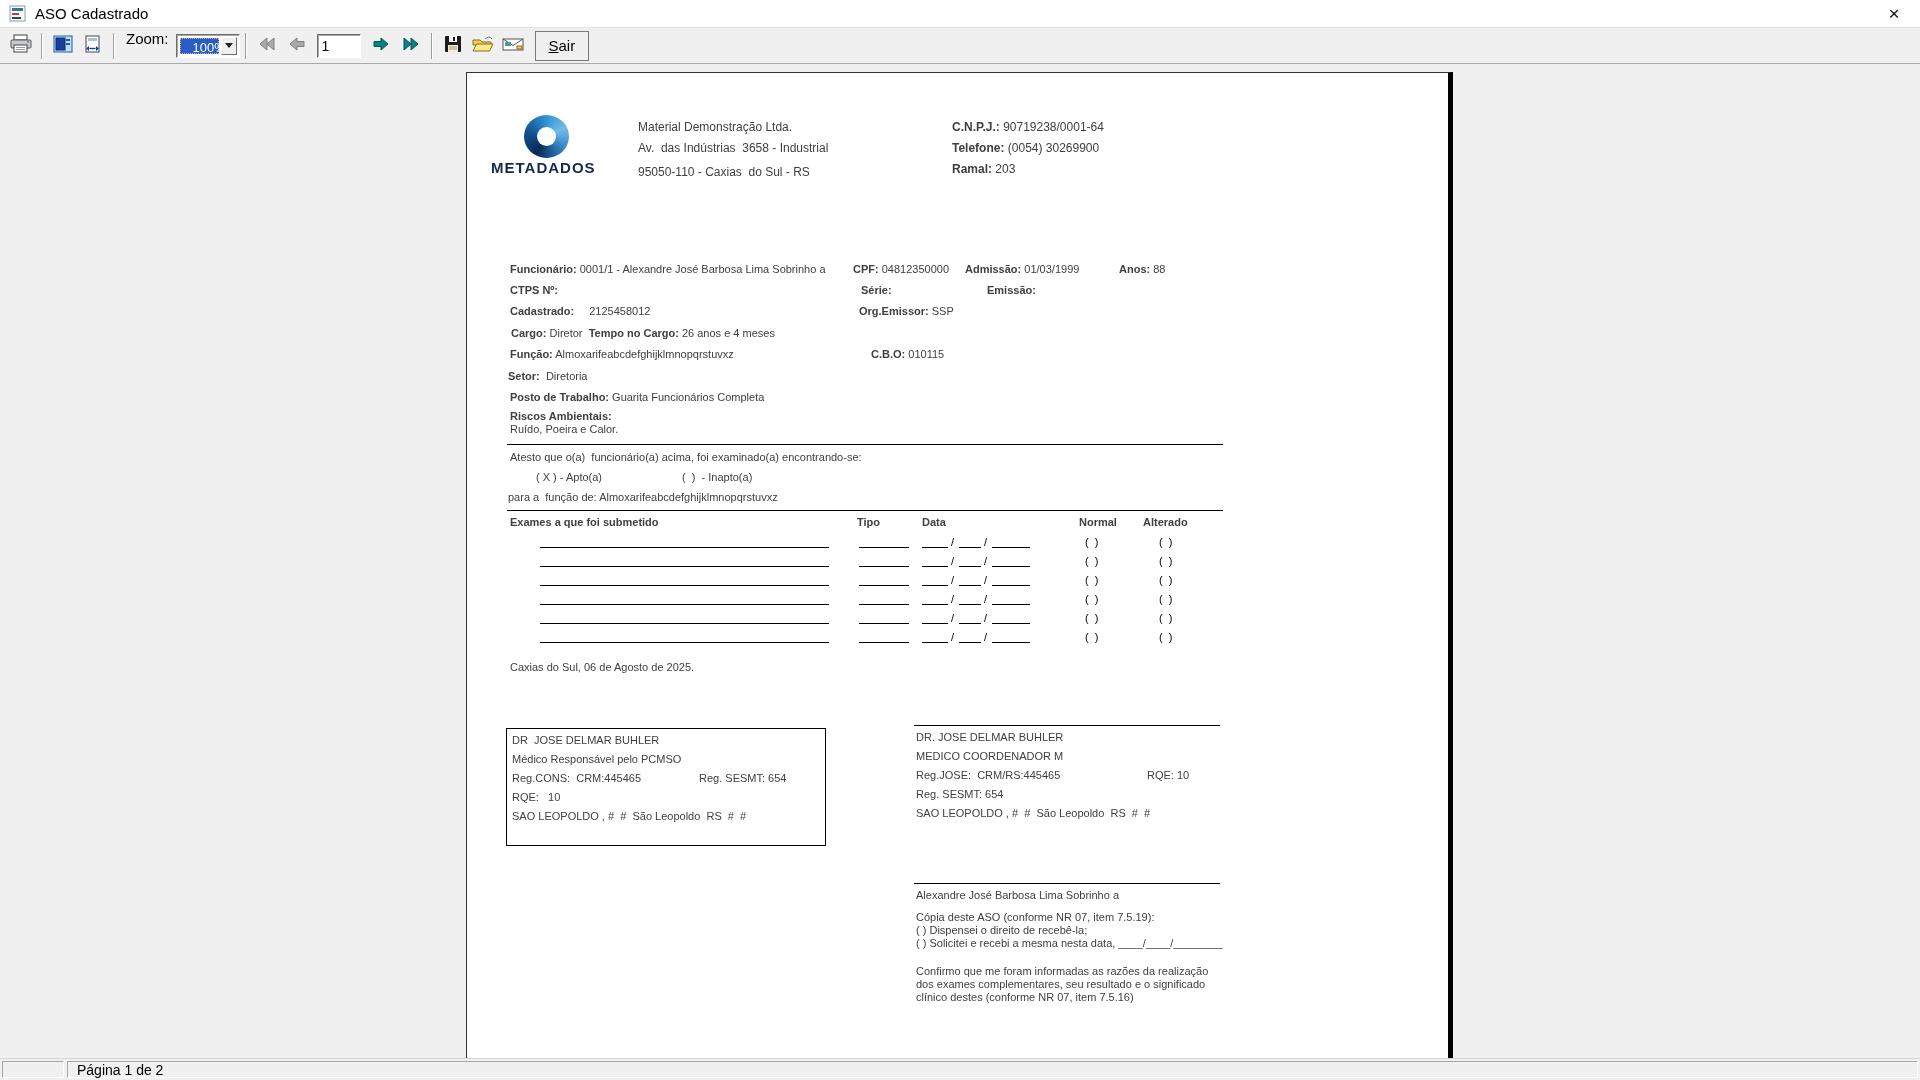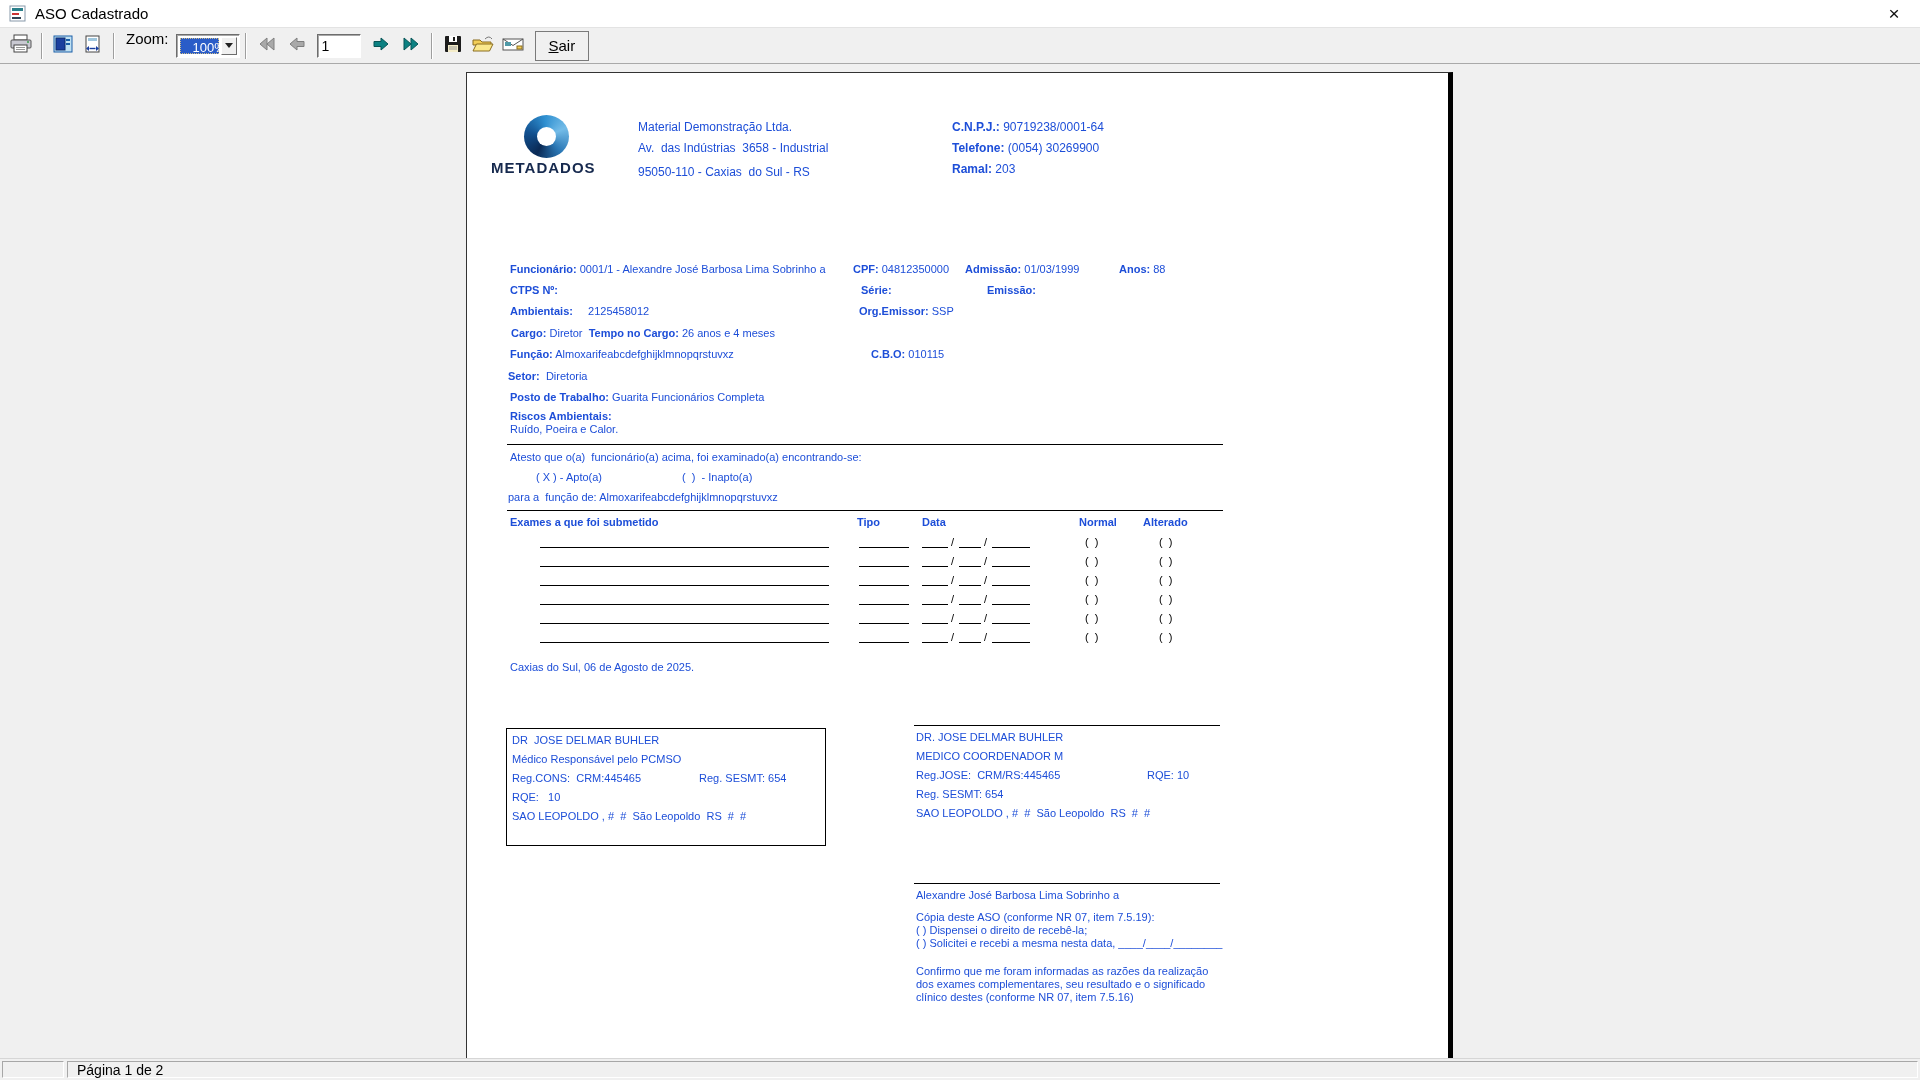--- a/index.html
+++ b/index.html
@@ -22,21 +22,21 @@
   .combo-btn{position:absolute;right:2px;top:2px;bottom:2px;width:16px;background:#f0f0f0;border:1px solid;border-color:#fff #6d6d6d #6d6d6d #fff;display:flex;align-items:center;justify-content:center}
   .carr{width:0;height:0;border-left:4px solid transparent;border-right:4px solid transparent;border-top:5px solid #222}
   .pfield{width:44px;height:24px;margin:0 5px;border:1px solid;border-color:#6d6d6d #fff #fff #6d6d6d;box-shadow:inset 1px 1px 0 #a8a8a8;background:#fff;font-family:"Liberation Sans",sans-serif;font-size:14px;padding:0 4px}
   .sair-btn{height:30px;margin-left:7px;padding:0 13px;background:#f0f0f0;border:1px solid #7a7a7a;font-family:"Liberation Sans",sans-serif;font-size:15px;display:flex;align-items:center}
   .accel{text-decoration:underline}
 
   
   .main{position:absolute;left:0;top:64px;right:0;bottom:22px;background:#f0f0f0}
   .page{position:absolute;left:466px;top:8px;width:987px;height:986px;background:#fff;border-left:1px solid #333;border-top:1px solid #333;border-right:5px solid #000;overflow:hidden}
 
-  .fld{position:absolute;font-size:11px;color:#1d4ed8;white-space:pre;line-height:13px}
+  .fld{position:absolute;font-size:11px;color:#404040;white-space:pre;line-height:13px}
   .f12{font-size:12px;line-height:14px}
   .doc-title{position:absolute;left:95px;top:140px;width:600px;text-align:center;font-family:"Liberation Serif",serif;font-style:italic;font-weight:bold;font-size:18px;letter-spacing:.3px;white-space:pre}
   .rule{position:absolute;height:1px;background:#000}
 
   .logo-ring{position:absolute;left:57px;top:42px;width:45px;height:43px;border-radius:50%;background:conic-gradient(from 210deg,#0a2a55,#12508f,#2e8fd0,#74bce8,#2a77b5,#0a2a55)}
   .logo-hole{position:absolute;left:13px;top:12px;width:19px;height:19px;border-radius:50%;background:#fff}
   .logo-text{position:absolute;left:24px;top:86px;font-size:15px;font-weight:bold;color:#16294e;letter-spacing:1px;white-space:pre}
 
   .exam-row{position:absolute;left:0;width:100%;height:15px}
   .xline{position:absolute;top:0;height:13px;border-bottom:1px solid #000}
@@ -182,21 +182,21 @@
 
     <div class="fld" style="left:43px;top:190px"><b>Funcionário:</b> <span>0001/1 - Alexandre José Barbosa Lima Sobrinho a</span></div>
     <div class="fld" style="left:386px;top:190px"><b>CPF:</b> <span>04812350000</span></div>
     <div class="fld" style="left:498px;top:190px"><b>Admissão:</b> <span>01/03/1999</span></div>
     <div class="fld" style="left:652px;top:190px"><b>Anos:</b> <span>88</span></div>
 
     <div class="fld" style="left:43px;top:211px"><b>CTPS Nº:</b></div>
     <div class="fld" style="left:394px;top:211px"><b>Série:</b></div>
     <div class="fld" style="left:520px;top:211px"><b>Emissão:</b></div>
 
-    <div class="fld" style="left:43px;top:232px"><b>Ambientais:</b> <span style="margin-left:12px">2125458012</span></div>
+    <div class="fld" style="left:43px;top:232px"><b>Cadastrado:</b> <span style="margin-left:12px">2125458012</span></div>
     <div class="fld" style="left:392px;top:232px"><b>Org.Emissor:</b> <span>SSP</span></div>
 
     <div class="fld" style="left:44px;top:254px"><b>Cargo:</b> <span>Diretor</span>  <b>Tempo no Cargo:</b> <span>26 anos e 4 meses</span></div>
 
     <div class="fld" style="left:43px;top:275px"><b>Função:</b> <span>Almoxarifeabcdefghijklmnopqrstuvxz</span></div>
     <div class="fld" style="left:404px;top:275px"><b>C.B.O:</b> <span>010115</span></div>
 
     <div class="fld" style="left:41px;top:297px"><b>Setor:</b>  <span>Diretoria</span></div>
     <div class="fld" style="left:43px;top:318px"><b>Posto de Trabalho:</b> <span>Guarita Funcionários Completa</span></div>
     <div class="fld" style="left:43px;top:337px"><b>Riscos Ambientais:</b></div>

